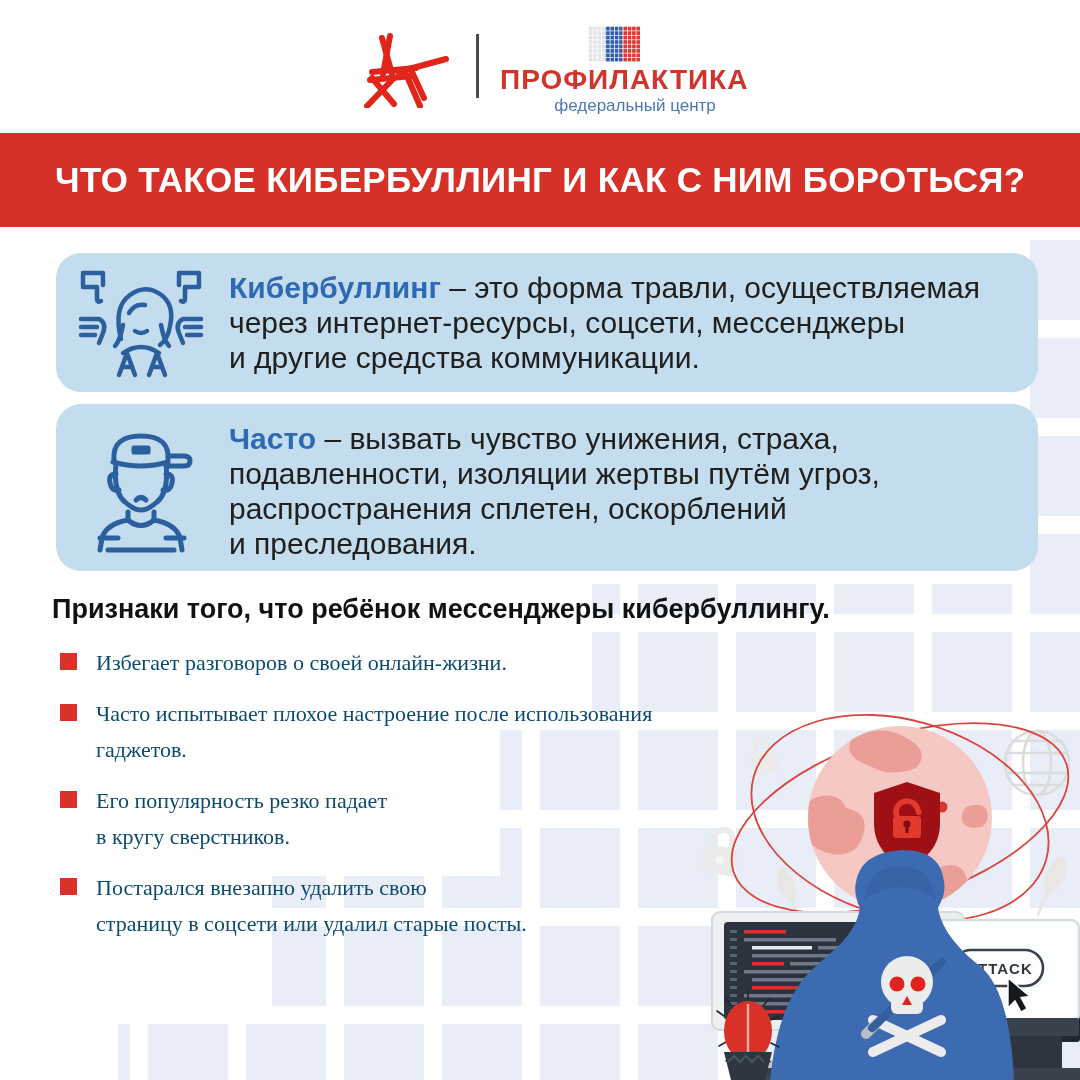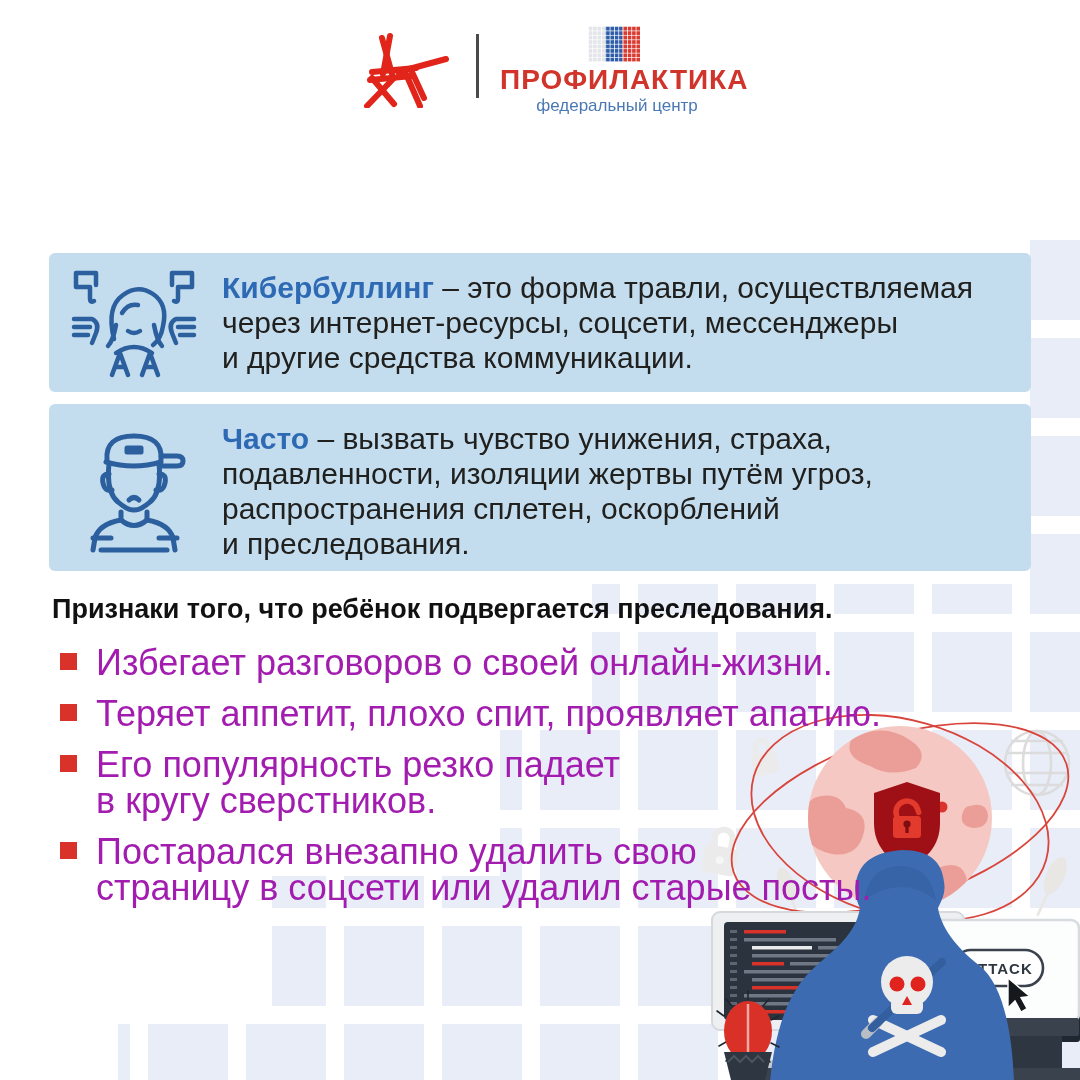--- a/index.html
+++ b/index.html
@@ -25,44 +25,44 @@
       118px 1006px,272px 1006px,272px 876px,500px 876px,500px 726px,
       592px 726px,592px 584px,1030px 584px);
   }
   
   .header{position:absolute;left:0;top:0;width:1080px;height:133px;background:#fff;z-index:3;}
   .chair-logo{position:absolute;left:352px;top:28px;width:100px;height:80px;}
   .logo-divider{position:absolute;left:476px;top:34px;width:3px;height:64px;background:#4a4a4a;}
   .pixel-flag{position:absolute;left:588px;top:26px;width:52px;height:40px;}
   .brand-title{position:absolute;left:500px;top:64px;width:226px;text-align:center;
     font-size:28px;font-weight:800;letter-spacing:1px;color:var(--logo-red);}
-  .brand-sub{position:absolute;left:504px;top:96px;width:226px;text-align:center;
+  .brand-sub{position:absolute;left:522px;top:96px;width:226px;text-align:center;
     font-size:17px;color:var(--logo-blue);}
   
   .banner{position:absolute;left:0;top:133px;width:1080px;height:94px;
     background:var(--banner-red);z-index:3;}
   .banner-title{position:absolute;left:55px;top:0;height:94px;line-height:94px;
     color:#fff;font-size:35px;font-weight:800;letter-spacing:.3px;white-space:nowrap;}
   
-  .card{position:absolute;left:49px;width:982px;background:var(--card-bg);
-    border-radius:6px;z-index:3;}
+  .card{position:absolute;left:56px;width:982px;background:var(--card-bg);
+    border-radius:25px;z-index:3;}
   .card1{top:253px;height:139px;}
   .card2{top:404px;height:167px;}
   .card-icon{position:absolute;}
   .card1 .card-icon{left:21px;top:14px;width:128px;height:112px;}
   .card2 .card-icon{left:30px;top:14px;width:112px;height:138px;}
   .card-text{position:absolute;left:173px;top:17px;width:800px;
     font-size:30px;line-height:35px;white-space:pre-line;color:var(--text-dark);}
   .accent{color:var(--accent-blue);font-weight:bold;}
   
   .signs-heading{position:absolute;left:52px;top:594px;width:900px;z-index:3;
     font-size:27px;font-weight:bold;color:#111;}
   .signs-list{position:absolute;left:60px;top:645px;width:880px;z-index:3;}
   .sign-row{position:relative;padding-left:36px;margin-bottom:15px;
-    font-size:36px;line-height:36px;white-space:pre-line;color:#a21caf;}
+    font-size:22px;line-height:36px;white-space:pre-line;color:#0c4a6e;font-family:Liberation Serif, serif;}
   .sign-row .bullet{position:absolute;left:0;top:8px;width:17px;height:17px;
     background:var(--bullet-red);}
   
   .illustration{position:absolute;left:620px;top:600px;width:460px;height:480px;z-index:2;}
 </style>
 </head>
 <body>
 
 <div class="canvas">
 
@@ -91,20 +91,23 @@
       </defs>
       <rect x="0" y="0" width="17.3" height="35.6" fill="#e4e5ea"></rect>
       <rect x="17.3" y="0" width="17.3" height="35.6" fill="#2f5ea8"></rect>
       <rect x="34.6" y="0" width="17.4" height="35.6" fill="#d93a31"></rect>
       <rect x="0" y="0" width="52" height="36" fill="url(#pgrid)"></rect>
     </svg>
     <div class="brand-title">ПРОФИЛАКТИКА</div>
     <div class="brand-sub">федеральный центр</div>
   </div>
 
+  <div class="banner">
+    <div class="banner-title">ЧТО ТАКОЕ КИБЕРБУЛЛИНГ И КАК С НИМ БОРОТЬСЯ?</div>
+  </div>
 
   <div class="card card1">
     <svg class="card-icon" viewBox="0 0 128 112">
       <g stroke="#2b5f9e" stroke-width="4.5" fill="none" stroke-linecap="round" stroke-linejoin="round">
 
         <path d="M44,72 q-8,-32 9,-44 q15,-11 30,-1 q15,10 10,32 q-2,13 -10,19"></path>
         <path d="M46,58 q-3,16 -8,21"></path>
         <path d="M84,58 q3,16 8,21"></path>
         <path d="M52,46 q6,-10 16,-8"></path>
         <path d="M58,64 q6,4 12,0"></path>
@@ -144,24 +147,26 @@
         <path d="M14,120 h18 M80,120 h18"></path>
         <path d="M22,132 h66"></path>
       </g>
     </svg>
     <div class="card-text"><span class="accent">Часто</span><span> – вызвать чувство унижения, страха,
 подавленности, изоляции жертвы путём угроз,
 распространения сплетен, оскорблений
 и преследования.</span></div>
   </div>
 
-  <div class="signs-heading">Признаки того, что ребёнок подвергается преследования.</div>
+  <div class="signs-heading">Признаки того, что ребёнок мессенджеры кибербуллингу.</div>
   <div class="signs-list">
       <div class="sign-row"><span class="bullet"></span><span>Избегает разговоров о своей онлайн-жизни.</span></div>
-      <div class="sign-row"><span class="bullet"></span><span>Теряет аппетит, плохо спит, проявляет апатию.</span></div>
+      <div class="sign-row"><span class="bullet"></span><span>Часто испытывает плохое настроение после использования
+гаджетов.</span></div>
+      <div class="sign-row"><span class="bullet"></span></div>
       <div class="sign-row"><span class="bullet"></span><span>Его популярность резко падает
 в кругу сверстников.</span></div>
       <div class="sign-row"><span class="bullet"></span></div>
       <div class="sign-row"><span class="bullet"></span><span>Постарался внезапно удалить свою
 страницу в соцсети или удалил старые посты.</span></div>
     </div>
 
   <svg class="illustration" viewBox="0 0 460 480">
     <defs>
       <clipPath id="globeClip">

